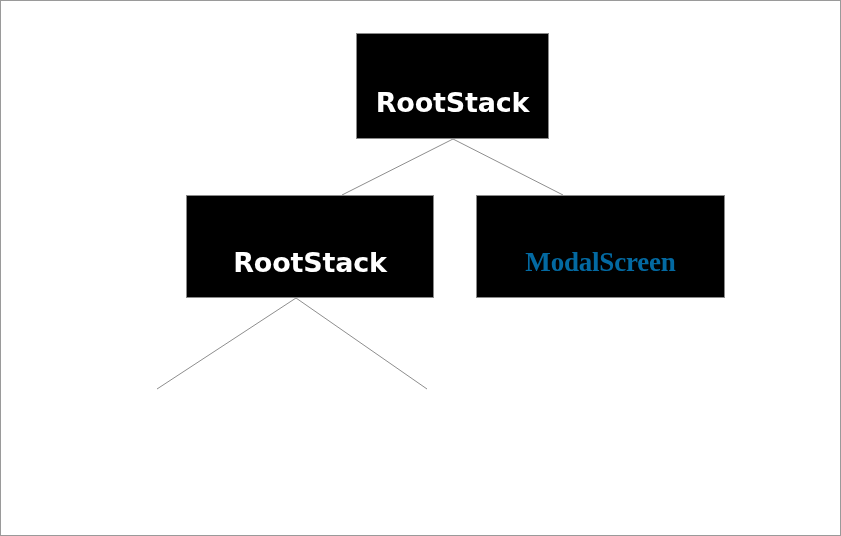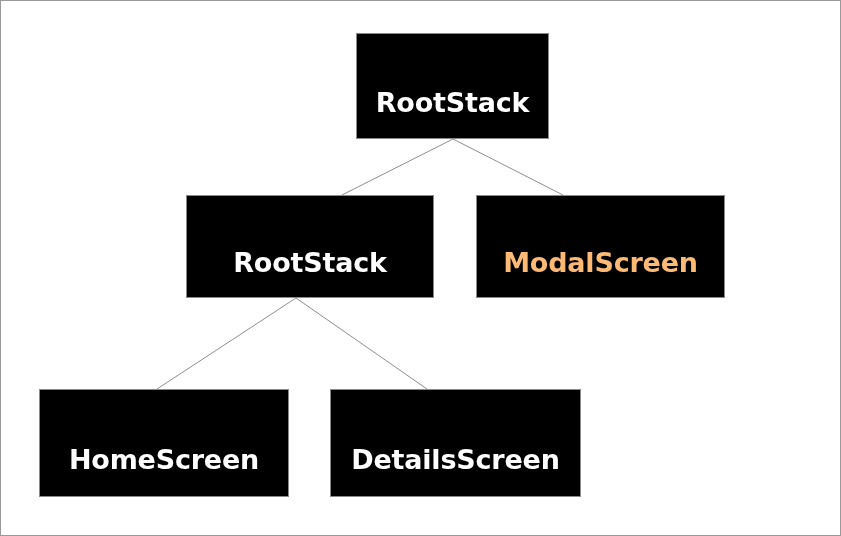--- a/index.html
+++ b/index.html
@@ -77,24 +77,18 @@
 
   <div class="node" id="node-rootstack" style="left: 355px; top: 32px; width: 193px; height: 106px; background: rgb(0, 0, 0); border-color: rgb(138, 138, 138);">
     <span class="node-label" style="color: rgb(255, 255, 255);">RootStack</span>
   </div>
 
   <div class="node" id="node-mainstack" style="left: 185px; top: 194px; width: 248px; height: 103px; background: rgb(0, 0, 0); border-color: rgb(138, 138, 138);">
     <span class="node-label" style="color: rgb(255, 255, 255);">RootStack</span>
   </div>
 
   <div class="node" id="node-modalscreen" style="left: 475px; top: 194px; width: 249px; height: 103px; background: rgb(0, 0, 0); border-color: rgb(138, 138, 138);">
-    <span class="node-label" style="color: #fdba74;">ModalScreen</span>
+    <span class="node-label" style="color: #0369a1; font-family: Liberation Serif, serif;">ModalScreen</span>
   </div>
 
-  <div class="node" id="node-homescreen" style="left: 38px; top: 388px; width: 250px; height: 108px; background: rgb(0, 0, 0); border-color: rgb(138, 138, 138);">
-    <span class="node-label" style="color: rgb(255, 255, 255);">HomeScreen</span>
-  </div>
 
-  <div class="node" id="node-detailsscreen" style="left: 329px; top: 388px; width: 251px; height: 108px; background: rgb(0, 0, 0); border-color: rgb(138, 138, 138);">
-    <span class="node-label" style="color: rgb(255, 255, 255);">DetailsScreen</span>
-  </div>
 
 </div>
 
 </body></html>

